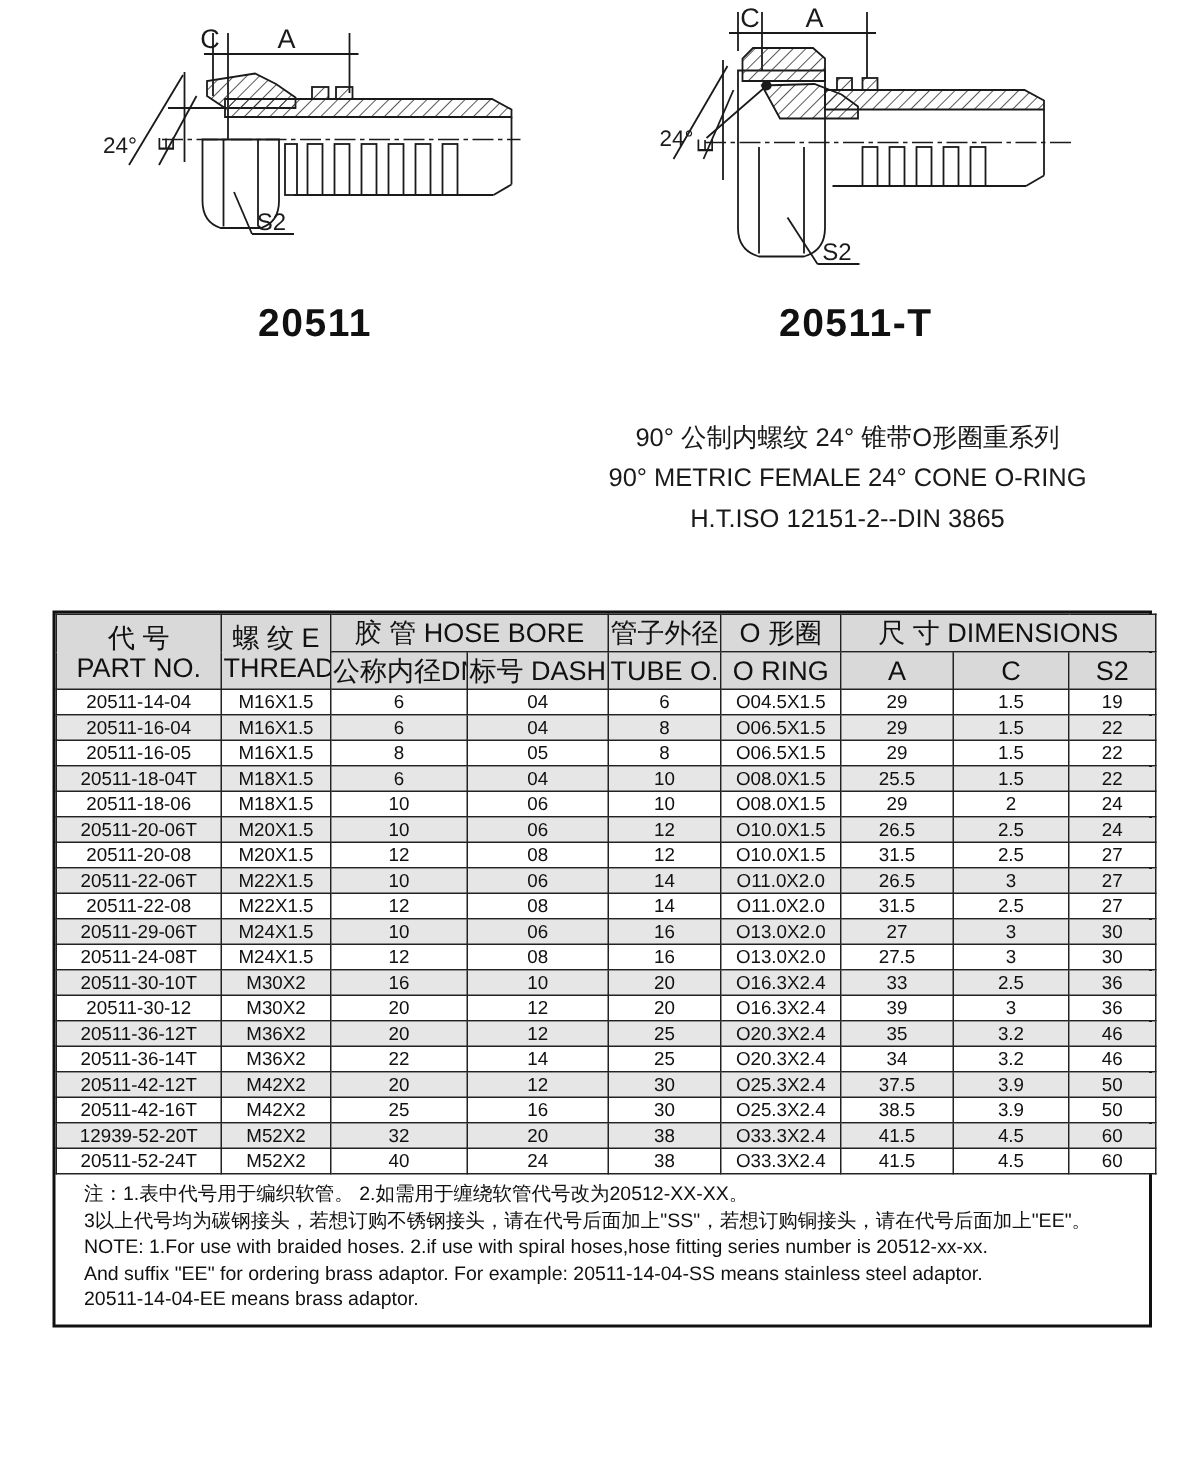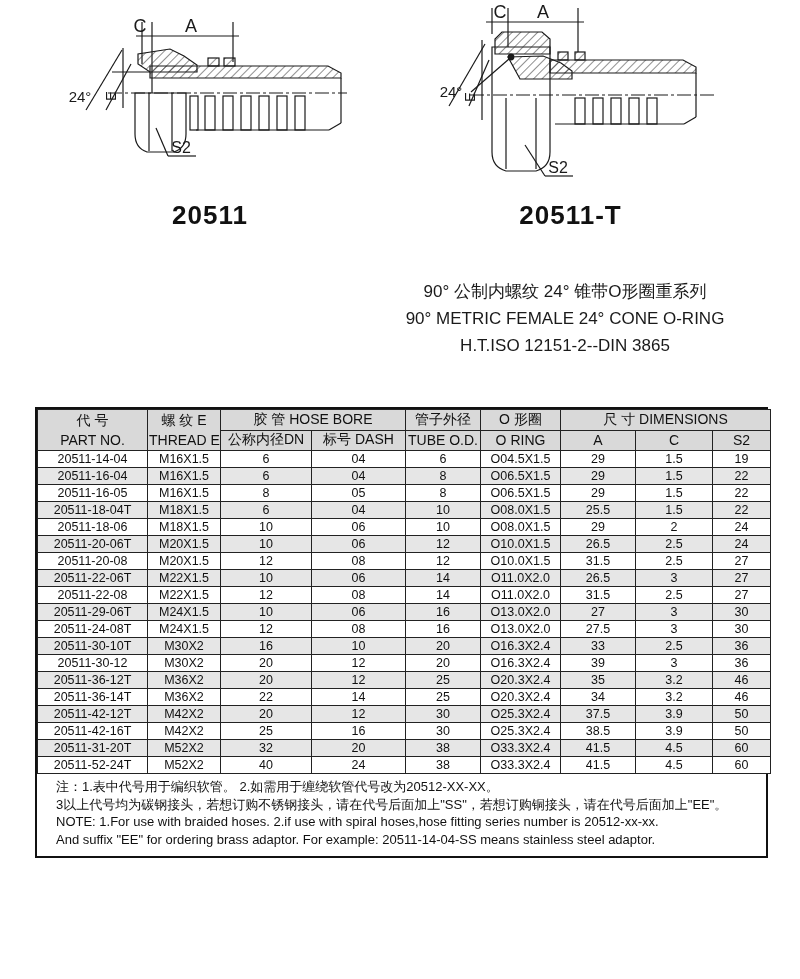--- a/index.html
+++ b/index.html
@@ -23,21 +23,21 @@
   .table-box {
     margin:48px 32px 0 35px;
     border:2px solid #111;
     background:#fff;
   }
   table { width:100%; border-collapse:collapse; table-layout:fixed; }
   th, td {
     border:1px solid #222; text-align:center; vertical-align:middle;
     font-weight:normal; padding:0 1px; overflow:hidden; white-space:nowrap;
   }
-  thead th { background:#d9d9d9; font-size:14px; height:20px; }
+  thead th { background:#d9d9d9; font-size:18px; height:20px; }
   thead .merged div { line-height:20px; }
   tbody td { font-size:12.5px; height:17px; background:#ffffff; }
   tbody tr:nth-child(even) td { background:#e6e6e6; }
   .notes { padding:4px 8px 8px 19px; font-size:13px; line-height:17.6px; color:#111; }
   .notes div { white-space:nowrap; }
   svg text { font-family:"Liberation Sans", sans-serif; }
 </style>
 </head>
 <body>
 
@@ -384,21 +384,21 @@
           <td>M42X2</td>
           <td>25</td>
           <td>16</td>
           <td>30</td>
           <td>O25.3X2.4</td>
           <td>38.5</td>
           <td>3.9</td>
           <td>50</td>
         </tr>
         <tr>
-          <td>20511-31-20T</td>
+          <td>12939-52-20T</td>
           <td>M52X2</td>
           <td>32</td>
           <td>20</td>
           <td>38</td>
           <td>O33.3X2.4</td>
           <td>41.5</td>
           <td>4.5</td>
           <td>60</td>
         </tr>
         <tr>
@@ -413,14 +413,15 @@
           <td>60</td>
         </tr>
       </tbody>
   </table>
 
   <div class="notes">
     <div>注：1.表中代号用于编织软管。  2.如需用于缠绕软管代号改为20512-XX-XX。</div>
     <div>3以上代号均为碳钢接头，若想订购不锈钢接头，请在代号后面加上"SS"，若想订购铜接头，请在代号后面加上"EE"。</div>
     <div>NOTE: 1.For use with braided hoses.  2.if use with spiral hoses,hose fitting series number is 20512-xx-xx.</div>
     <div>And suffix "EE" for ordering brass adaptor. For example:  20511-14-04-SS  means stainless steel adaptor.</div>
+    <div>20511-14-04-EE means brass adaptor.</div>
   </div>
 </div>
 
 </body></html>

